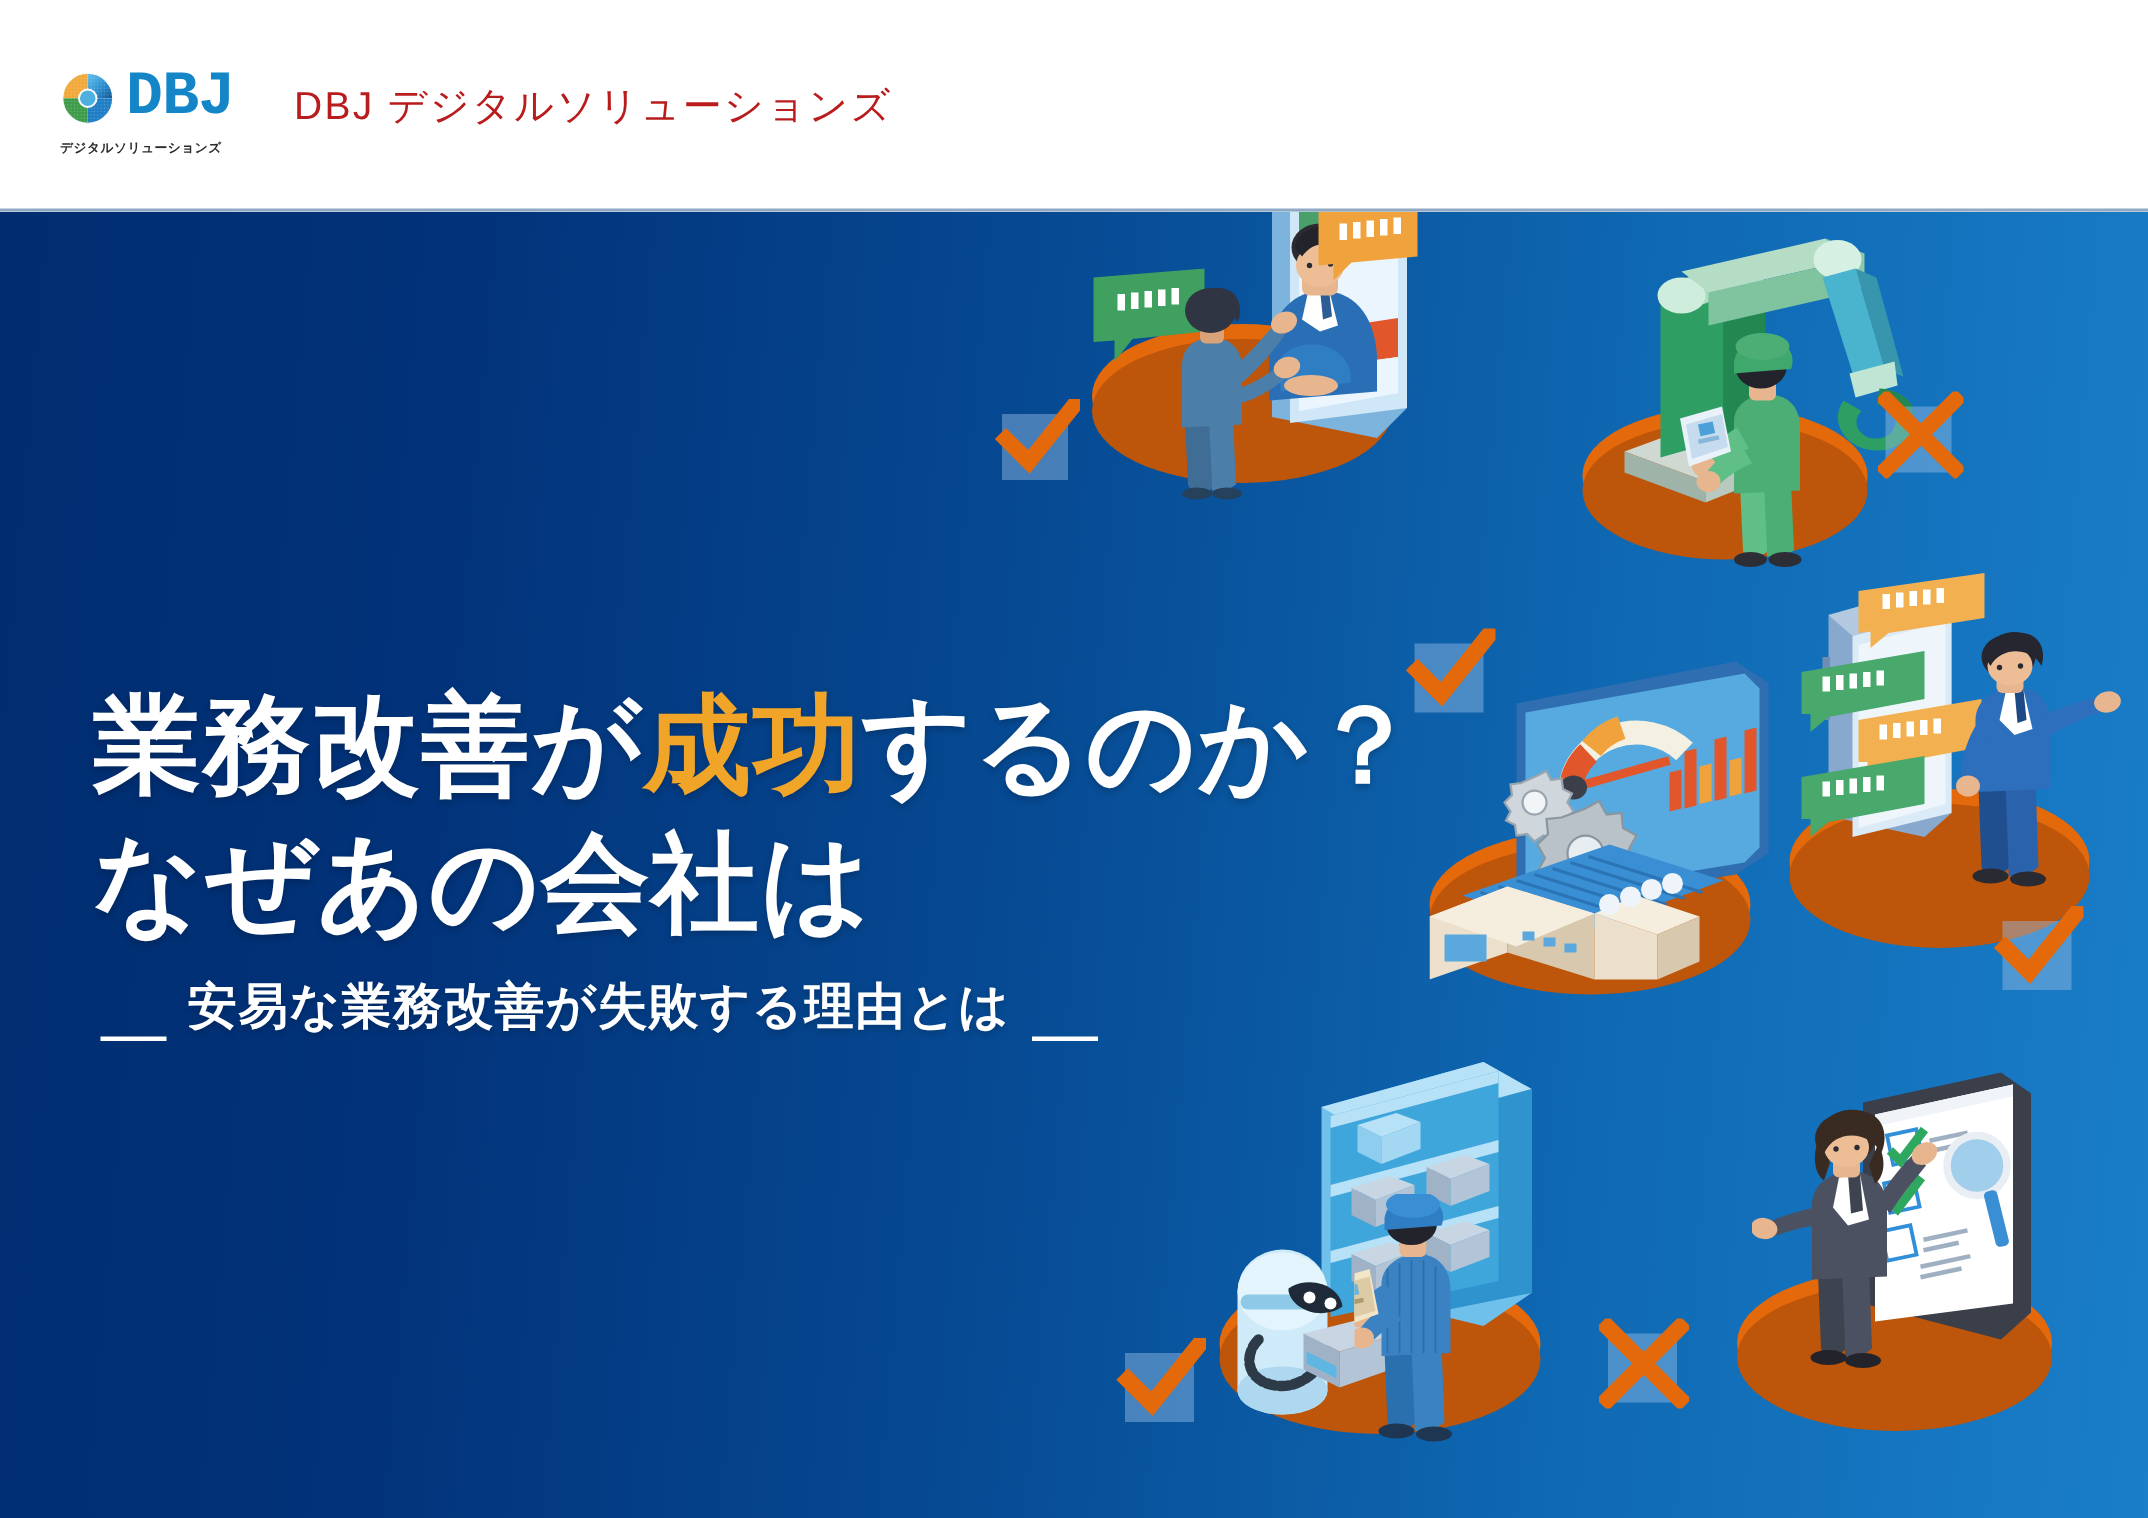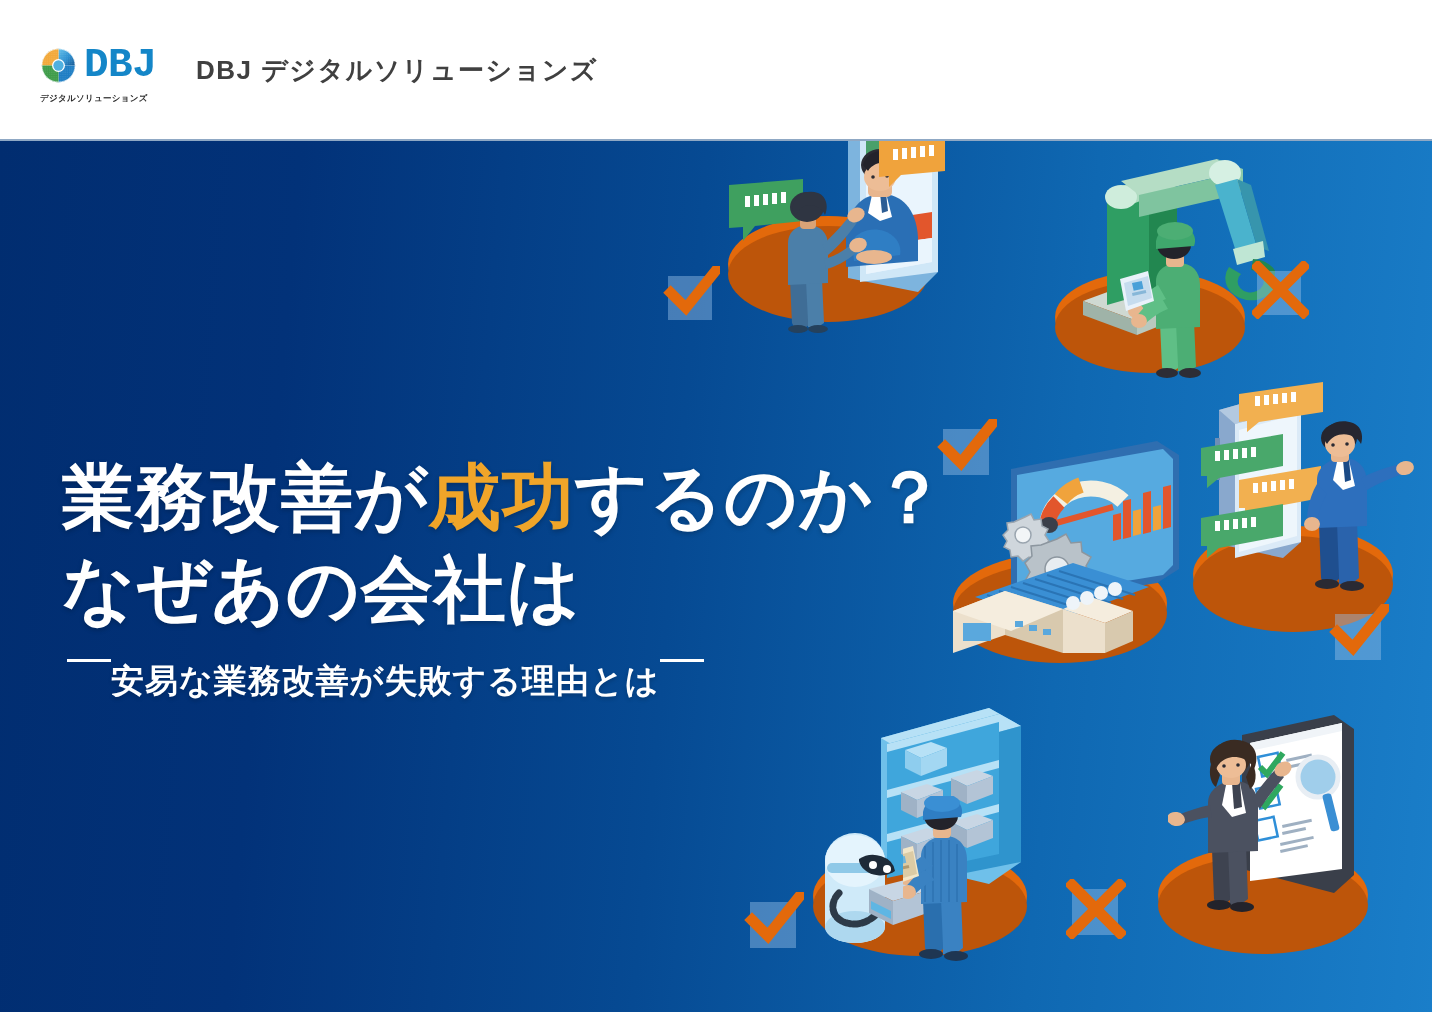--- a/index.html
+++ b/index.html
@@ -26,21 +26,21 @@
     font-family:Liberation Mono, monospace;
     font-weight:bold; font-size:41px; letter-spacing:-0.5px;
     color:#1486c8; line-height:1;
   }
   .logo-sub {
     margin-top:7px; font-size:8.5px; font-weight:bold;
     color:#2b2b2b; letter-spacing:0.3px; white-space:nowrap;
   }
   .brand-title {
     margin-left:28px; margin-top:8px;
-    font-size:26px; font-weight:bold; color:#404040;
+    font-size:26px; font-weight:normal; color:#b91c1c;
     letter-spacing:1.5px; white-space:nowrap;
   }
   .header-rule {
     position:absolute; left:0; top:139px; width:1432px; height:2px;
     background:#8fa8c4;
   }
 
   
   .hero {
     position:absolute; left:0; top:141px; width:1432px; height:871px;
@@ -56,24 +56,24 @@
   .title-wrap {
     position:absolute; left:62px; top:310px; z-index:20;
   }
   .title-line {
     font-size:72px; font-weight:bold; color:#ffffff;
     line-height:1.28; letter-spacing:1px; white-space:nowrap;
     text-shadow:0 2px 5px rgba(0,0,0,0.22);
   }
   .hl { color:#f0a529; }
   .subtitle {
-    margin-top:24px; margin-left:5px;
+    margin-top:14px; margin-left:5px;
     font-size:33px; font-weight:bold; color:#ffffff;
     letter-spacing:1px; white-space:nowrap; display:flex;
-    align-items:flex-start; 
+    align-items:flex-end; gap:14px;
     text-shadow:0 2px 4px rgba(0,0,0,0.2);
   }
   .sub-dash { display:inline-block; width:44px; height:3px; background:#ffffff; }
 
   
   .scene { position:absolute; z-index:10; }
 
   .disc {
     position:absolute; border-radius:50%;
     background:#e3690b;

